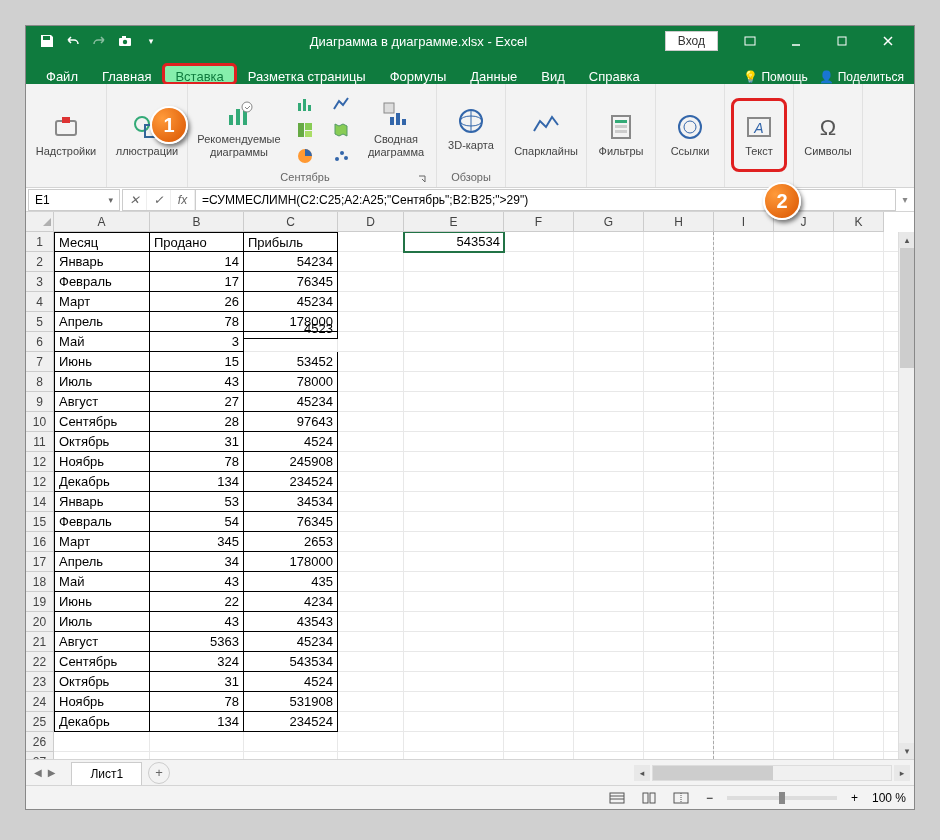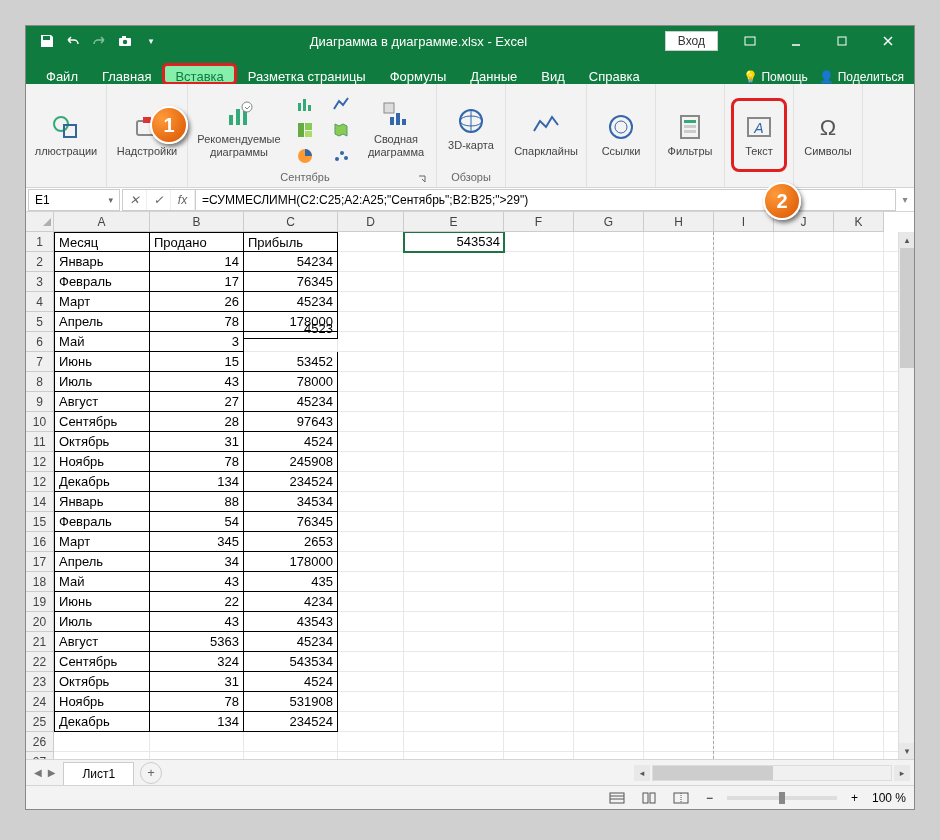--- a/index.html
+++ b/index.html
@@ -60,21 +60,21 @@
   .b-t { border-top:1px solid #000; }
   .b-l { border-left:1px solid #000; }
   .num { text-align:right; }
   .gridline-v { position:absolute; top:0; bottom:0; width:0; border-right:1px solid #e8e8e8; }
   .gridline-h { position:absolute; left:0; right:0; height:0; border-bottom:1px solid #e8e8e8; }
   .pagebreak-v { position:absolute; top:0; bottom:0; border-right:1px dashed #aaa; }
   .sel { outline:2px solid #217346; outline-offset:-1px; }
   
   .sheettabs { height:26px; background:#f3f3f3; border-top:1px solid #d4d4d4; display:flex; align-items:center; font-size:12px; }
   .st-nav { display:flex; gap:6px; padding:0 8px; color:#777; font-size:10px; }
-  .st-tab { background:#fff; border:1px solid #ccc; border-bottom:none; padding:4px 18px; position:relative; top:1px; }
+  .st-tab { background:#fff; border:1px solid #ccc; border-bottom:none; padding:4px 18px; position:relative; top:1px;margin-left:8px; }
   .st-add { width:22px; height:22px; border:1px solid #ccc; border-radius:11px; display:flex; align-items:center; justify-content:center; margin-left:6px; font-size:13px; color:#666; }
   .hscroll { flex:1; display:flex; align-items:center; justify-content:flex-end; padding-right:4px; gap:2px; }
   .sb-btn { width:16px; height:16px; background:#e8e8e8; display:flex; align-items:center; justify-content:center; font-size:9px; color:#555; }
   .sb-track { width:240px; height:16px; background:#f0f0f0; border:1px solid #ddd; position:relative; }
   .sb-thumb-h { position:absolute; left:0; top:0; height:14px; width:120px; background:#cdcdcd; }
   
   .status { height:24px; background:#f3f3f3; border-top:1px solid #d4d4d4; display:flex; align-items:center; font-size:12px; padding:0 8px; gap:10px; }
   .status .spacer { flex:1; }
   .view-btn { width:22px; height:18px; display:flex; align-items:center; justify-content:center; color:#555; }
   .zoom-track { width:110px; height:4px; background:#ddd; position:relative; }
@@ -161,39 +161,39 @@
         </div>
     </div>
   </div>
 
   <div class="ribbon">
     <div class="rgroup">
       <div class="rgroup-content">
         <div class="rbtn">
           <div class="rbtn-ico">
               <svg viewBox="0 0 32 32">
+                <rect x="6" y="10" width="20" height="14" rx="2" fill="none" stroke="#888" stroke-width="2"></rect>
+                <rect x="12" y="6" width="8" height="6" fill="#d33"></rect>
+              </svg>
+            </div>
+          <span>Надстройки</span>
+        </div>
+      </div>
+        <div class="rgroup-label"></div>
+    </div>
+    <div class="rgroup">
+      <div class="rgroup-content">
+        <div class="rbtn">
+          <div class="rbtn-ico">
+              <svg viewBox="0 0 32 32">
                 <circle cx="11" cy="13" r="7" fill="none" stroke="#3a7" stroke-width="2"></circle>
                 <rect x="14" y="14" width="12" height="12" fill="none" stroke="#369" stroke-width="2"></rect>
               </svg>
             </div>
           <span>ллюстрации</span>
-        </div>
-      </div>
-        <div class="rgroup-label"></div>
-    </div>
-    <div class="rgroup">
-      <div class="rgroup-content">
-        <div class="rbtn">
-          <div class="rbtn-ico">
-              <svg viewBox="0 0 32 32">
-                <rect x="6" y="10" width="20" height="14" rx="2" fill="none" stroke="#888" stroke-width="2"></rect>
-                <rect x="12" y="6" width="8" height="6" fill="#d33"></rect>
-              </svg>
-            </div>
-          <span>Надстройки</span>
         </div>
       </div>
         <div class="rgroup-label"></div>
     </div>
     <div class="rgroup">
       <div class="rgroup-content">
         <div class="rbtn wide">
           <div class="rbtn-ico">
               <svg viewBox="0 0 32 32">
                 <rect x="6" y="16" width="4" height="10" fill="#3a7"></rect>
@@ -291,41 +291,41 @@
           <span>Спарклайны</span>
         </div>
       </div>
         <div class="rgroup-label"></div>
     </div>
     <div class="rgroup">
       <div class="rgroup-content">
         <div class="rbtn narrow">
           <div class="rbtn-ico">
               <svg viewBox="0 0 32 32">
-                <circle cx="16" cy="16" r="11" fill="none" stroke="#36a" stroke-width="2"></circle>
-                <path d="M10 16a6 6 0 0012 0 6 6 0 00-12 0" fill="none" stroke="#36a"></path>
-              </svg>
-            </div>
-          <span>Ссылки</span>
-        </div>
-      </div>
-        <div class="rgroup-label"></div>
-    </div>
-    <div class="rgroup">
-      <div class="rgroup-content">
-        <div class="rbtn narrow">
-          <div class="rbtn-ico">
-              <svg viewBox="0 0 32 32">
                 <rect x="7" y="5" width="18" height="22" fill="none" stroke="#888" stroke-width="2"></rect>
                 <rect x="10" y="9" width="12" height="3" fill="#3a7"></rect>
                 <rect x="10" y="14" width="12" height="3" fill="#ccc"></rect>
                 <rect x="10" y="19" width="12" height="3" fill="#ccc"></rect>
               </svg>
             </div>
           <span>Фильтры</span>
+        </div>
+      </div>
+        <div class="rgroup-label"></div>
+    </div>
+    <div class="rgroup">
+      <div class="rgroup-content">
+        <div class="rbtn narrow">
+          <div class="rbtn-ico">
+              <svg viewBox="0 0 32 32">
+                <circle cx="16" cy="16" r="11" fill="none" stroke="#36a" stroke-width="2"></circle>
+                <path d="M10 16a6 6 0 0012 0 6 6 0 00-12 0" fill="none" stroke="#36a"></path>
+              </svg>
+            </div>
+          <span>Ссылки</span>
         </div>
       </div>
         <div class="rgroup-label"></div>
     </div>
     <div class="rgroup">
       <div class="rgroup-content">
         <div class="rbtn narrow highlight">
           <div class="rbtn-ico">
               <svg viewBox="0 0 32 32">
                 <rect x="5" y="7" width="22" height="18" fill="none" stroke="#888" stroke-width="2"></rect>
@@ -484,21 +484,21 @@
         <div class="cell b-r b-b b-l" style="left: 0px; top: 200px; width: 96px;">Октябрь</div>
         <div class="cell b-r b-b num" style="left: 96px; top: 200px; width: 94px;">31</div>
         <div class="cell b-r b-b num" style="left: 190px; top: 200px; width: 94px;">4524</div>
         <div class="cell b-r b-b b-l" style="left: 0px; top: 220px; width: 96px;">Ноябрь</div>
         <div class="cell b-r b-b num" style="left: 96px; top: 220px; width: 94px;">78</div>
         <div class="cell b-r b-b num" style="left: 190px; top: 220px; width: 94px;">245908</div>
         <div class="cell b-r b-b b-l" style="left: 0px; top: 240px; width: 96px;">Декабрь</div>
         <div class="cell b-r b-b num" style="left: 96px; top: 240px; width: 94px;">134</div>
         <div class="cell b-r b-b num" style="left: 190px; top: 240px; width: 94px;">234524</div>
         <div class="cell b-r b-b b-l" style="left: 0px; top: 260px; width: 96px;">Январь</div>
-        <div class="cell b-r b-b num" style="left: 96px; top: 260px; width: 94px;">88</div>
+        <div class="cell b-r b-b num" style="left: 96px; top: 260px; width: 94px;">53</div>
         <div class="cell b-r b-b num" style="left: 190px; top: 260px; width: 94px;">34534</div>
         <div class="cell b-r b-b b-l" style="left: 0px; top: 280px; width: 96px;">Февраль</div>
         <div class="cell b-r b-b num" style="left: 96px; top: 280px; width: 94px;">54</div>
         <div class="cell b-r b-b num" style="left: 190px; top: 280px; width: 94px;">76345</div>
         <div class="cell b-r b-b b-l" style="left: 0px; top: 300px; width: 96px;">Март</div>
         <div class="cell b-r b-b num" style="left: 96px; top: 300px; width: 94px;">345</div>
         <div class="cell b-r b-b num" style="left: 190px; top: 300px; width: 94px;">2653</div>
         <div class="cell b-r b-b b-l" style="left: 0px; top: 320px; width: 96px;">Апрель</div>
         <div class="cell b-r b-b num" style="left: 96px; top: 320px; width: 94px;">34</div>
         <div class="cell b-r b-b num" style="left: 190px; top: 320px; width: 94px;">178000</div>

